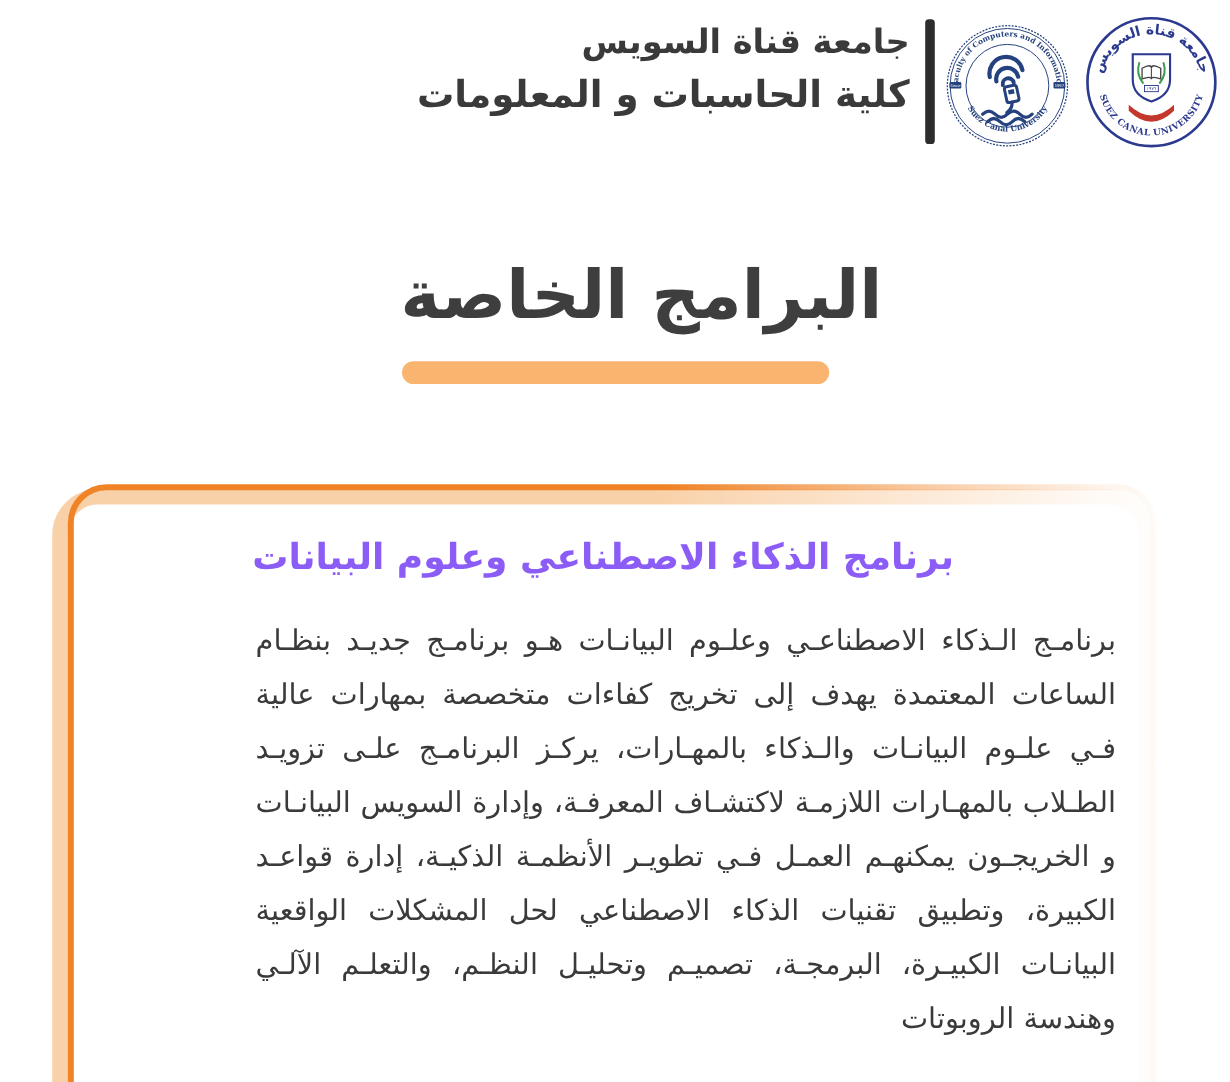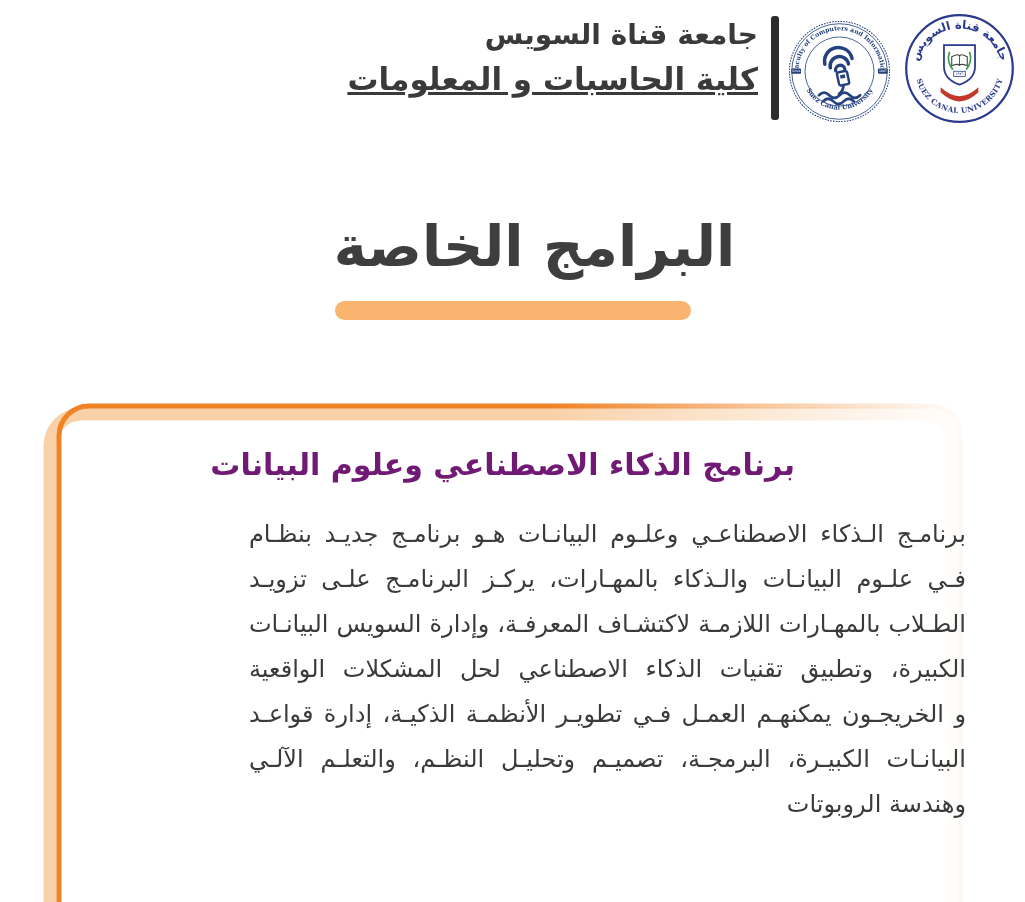--- a/index.html
+++ b/index.html
@@ -9,21 +9,21 @@
     font-family:"DejaVu Sans", sans-serif;
   }
   .page { position:absolute; inset:0; background:#fff; }
 
   
   .header-text{
     position:absolute; top:14px; right:267px; direction:rtl; text-align:right;
     color:#3a3a3a; font-weight:bold; white-space:nowrap;
   }
   .header-text .uni{ font-size:28px; line-height:42px; }
-  .header-text .fac{ font-size:31px; line-height:46px;text-decoration:underline; }
+  .header-text .fac{ font-size:31px; line-height:46px; }
   .header-divider{
     position:absolute; left:771px; top:16px; width:8px; height:104px;
     background:#2d2d2d; border-radius:3px;
   }
   .logo{ position:absolute; }
   .logo-fci{ left:788px; top:20px; width:103px; height:103px; }
   .logo-scu{ left:904px; top:13px; width:111px; height:111px; }
 
   
   .page-title{
@@ -33,26 +33,26 @@
   }
   .title-underline{
     position:absolute; top:301px; left:335px; width:356px; height:19px;
     border-radius:9.5px; background:#F9B470;
   }
 
   
   .card-border-svg{ position:absolute; inset:0; width:1025px; height:902px; pointer-events:none; }
   .card-heading{
     position:absolute; top:442px; left:303px; width:492px; text-align:center;
-    direction:rtl; font-size:30px; line-height:46px; font-weight:bold; color:#701a75;
+    direction:rtl; font-size:30px; line-height:46px; font-weight:bold; color:#8b5cf6;
     white-space:nowrap;
   }
   .card-body{
     position:absolute; top:512px; left:213px; width:717px;
-    direction:rtl; color:#3a3a3a; font-size:24px; line-height:45px;margin-left:36px;
+    direction:rtl; color:#3a3a3a; font-size:24px; line-height:45px;
   }
   .card-body .line{ text-align:justify; text-align-last:justify; }
   .card-body .line.last{ text-align:center; text-align-last:right; }
 </style>
 </head>
 <body>
 
 <div class="page">
 
   <svg class="card-border-svg" viewBox="0 0 1025 902">
@@ -143,21 +143,22 @@
     <path d="M 33,67 Q 50,83 67,67 L 67,71.5 Q 50,88 33,71.5 Z" fill="#C4372C"></path>
   </svg>
 
   <div class="page-title">البرامج الخاصة</div>
   <div class="title-underline"></div>
 
   <div class="card-heading">برنامج الذكاء الاصطناعي وعلوم البيانات</div>
 
   <div class="card-body">
     <div class="line">برنامـج الـذكاء الاصطناعـي وعلـوم البيانـات هـو برنامـج جديـد بنظـام</div>
+    <div class="line">الساعات المعتمدة يهدف إلى تخريج كفاءات متخصصة بمهارات عالية</div>
     <div class="line">فـي علـوم البيانـات والـذكاء بالمهـارات، يركـز البرنامـج علـى تزويـد</div>
     <div class="line">الطـلاب بالمهـارات اللازمـة لاكتشـاف المعرفـة، وإدارة السويس البيانـات</div>
+    <div class="line">و الخريجـون يمكنهـم العمـل فـي تطويـر الأنظمـة الذكيـة، إدارة قواعـد</div>
     <div class="line">الكبيرة، وتطبيق تقنيات الذكاء الاصطناعي لحل المشكلات الواقعية</div>
-    <div class="line">و الخريجـون يمكنهـم العمـل فـي تطويـر الأنظمـة الذكيـة، إدارة قواعـد</div>
     <div class="line">البيانـات الكبيـرة، البرمجـة، تصميـم وتحليـل النظـم، والتعلـم الآلـي</div>
     <div class="line last">وهندسة الروبوتات</div>
   </div>
 
 </div>
 
 </body></html>

